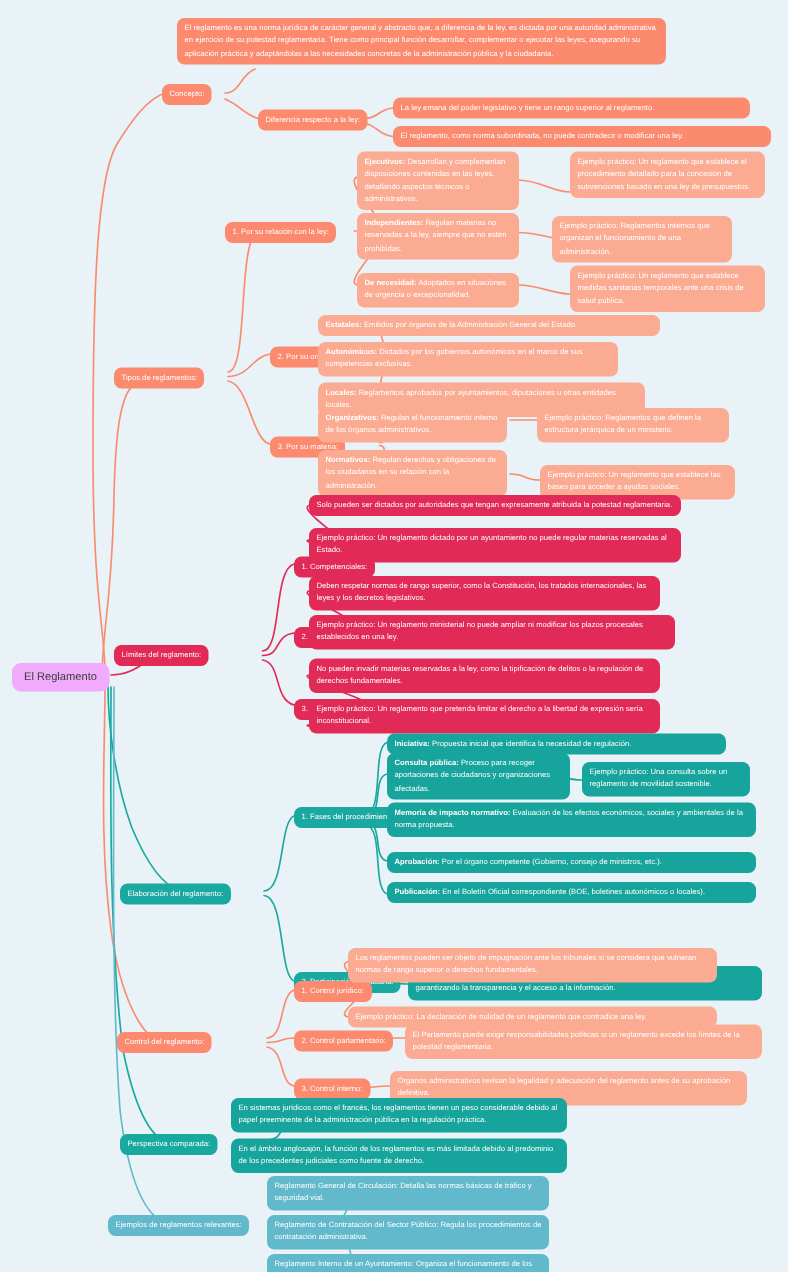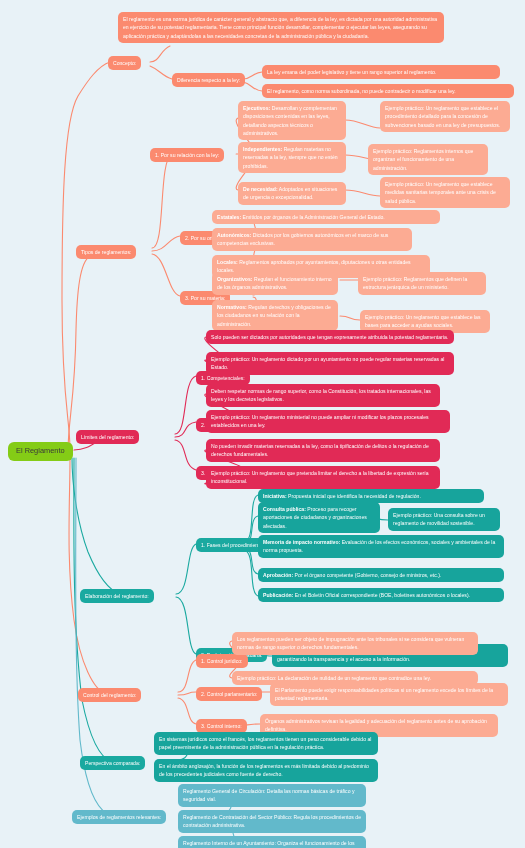--- a/index.html
+++ b/index.html
@@ -20,21 +20,21 @@
     padding:3px 5px;
     font-size:5.1px;
     line-height:1.62;
     letter-spacing:0.01px;
     color:#ffffff;
   }
   .node b{font-weight:bold;}
 
   
   .root{
-    background:#84cc16;
+    background:#f0abfc;
     color:#3a3a3a;
     font-size:7.4px;
     border-radius:6px;
     padding:5px 8px;
     line-height:1.2;
     text-align:center;
   }
 
   
   .c-salmon{background:#fb8a6f;color:#ffffff;}

